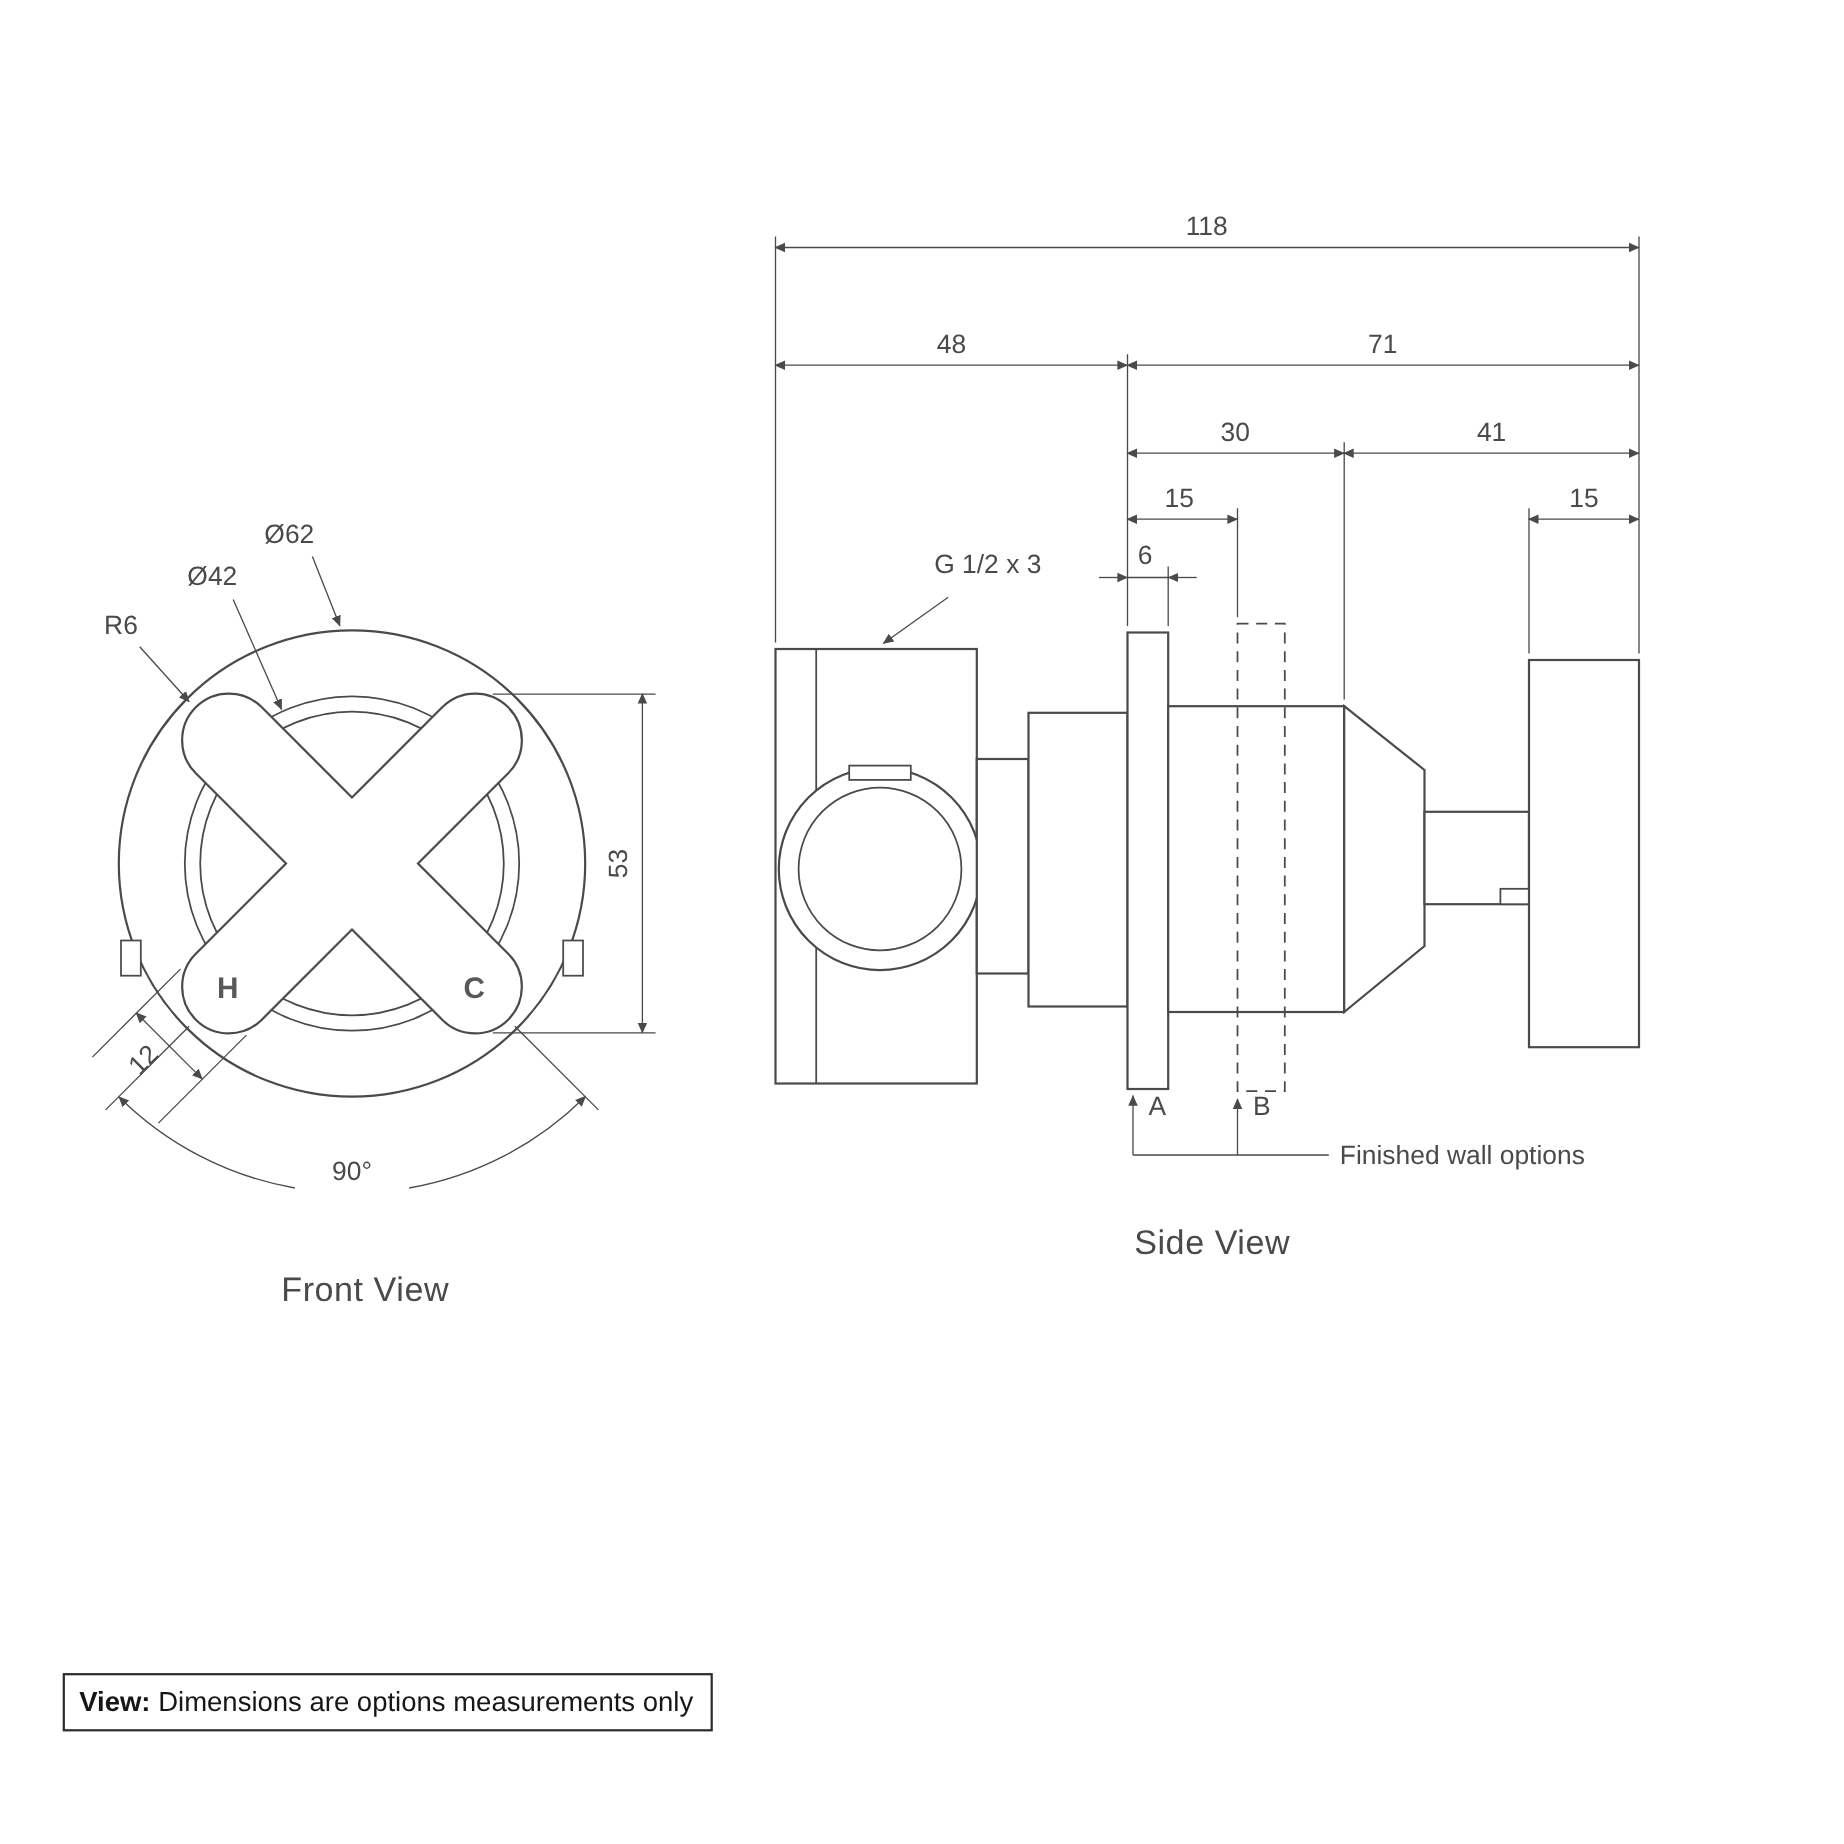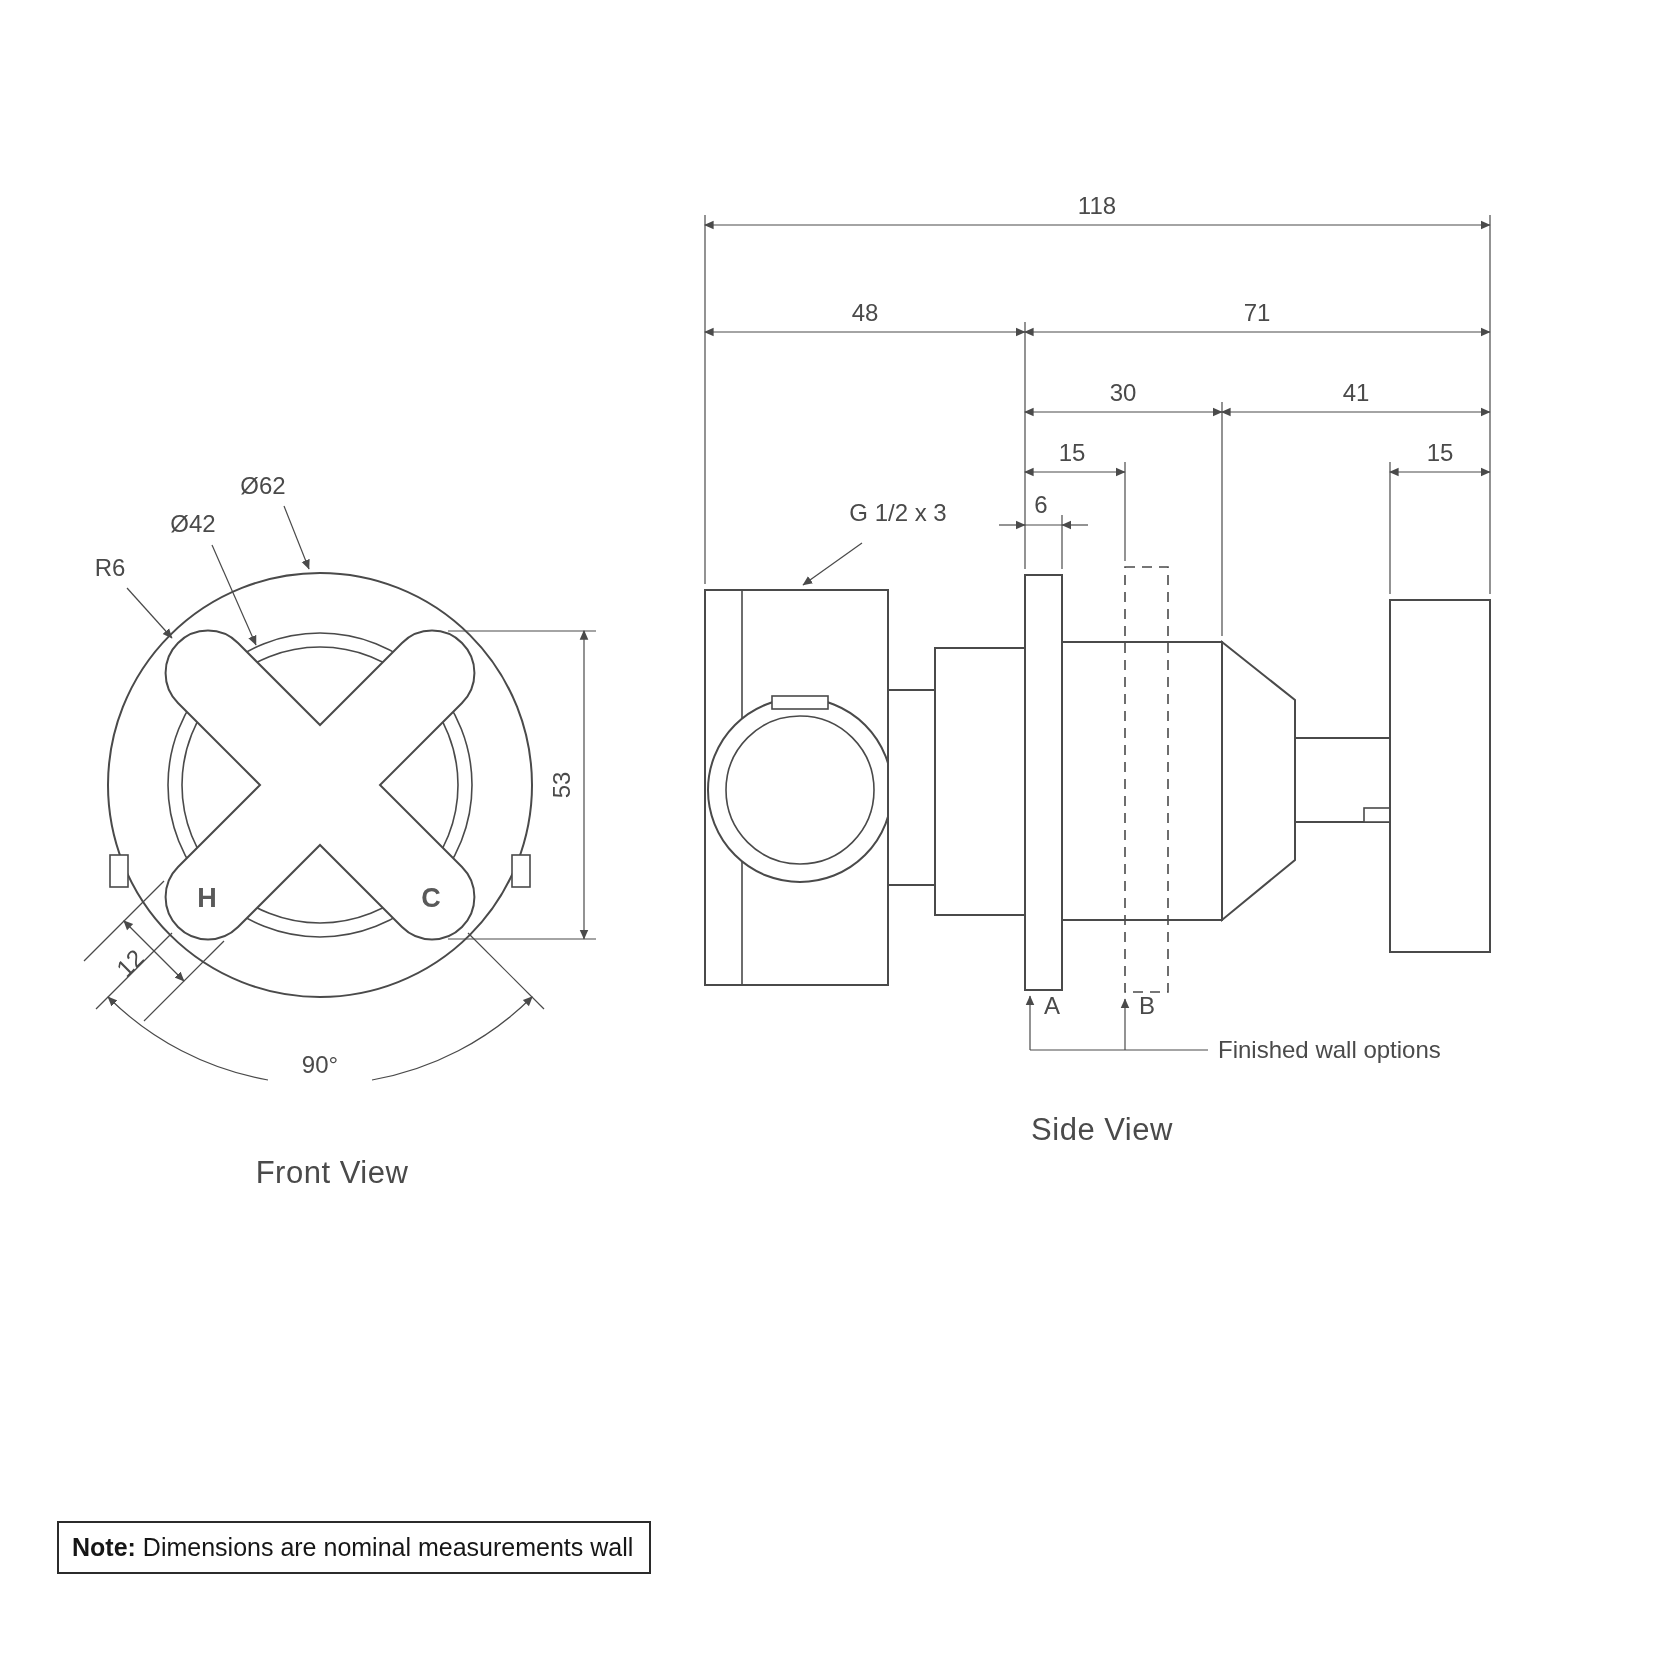--- a/index.html
+++ b/index.html
@@ -132,16 +132,16 @@
     <text x="1147" y="1014" class="lbl mid">B</text>
     <line x1="1030" y1="1050" x2="1208" y2="1050" class="dim"></line>
     <text x="1218" y="1058" class="lbl">Finished wall options</text>
 
     <text x="1102" y="1140" class="cap">Side View</text>
   </g>
 </svg>
 
 
 <div id="note-box">
-  <b>Note:</b>
-  <span>Dimensions are nominal measurements wall</span>
+  <b>View:</b>
+  <span>Dimensions are options measurements only</span>
 </div>
 </div>
 
 </body></html>

